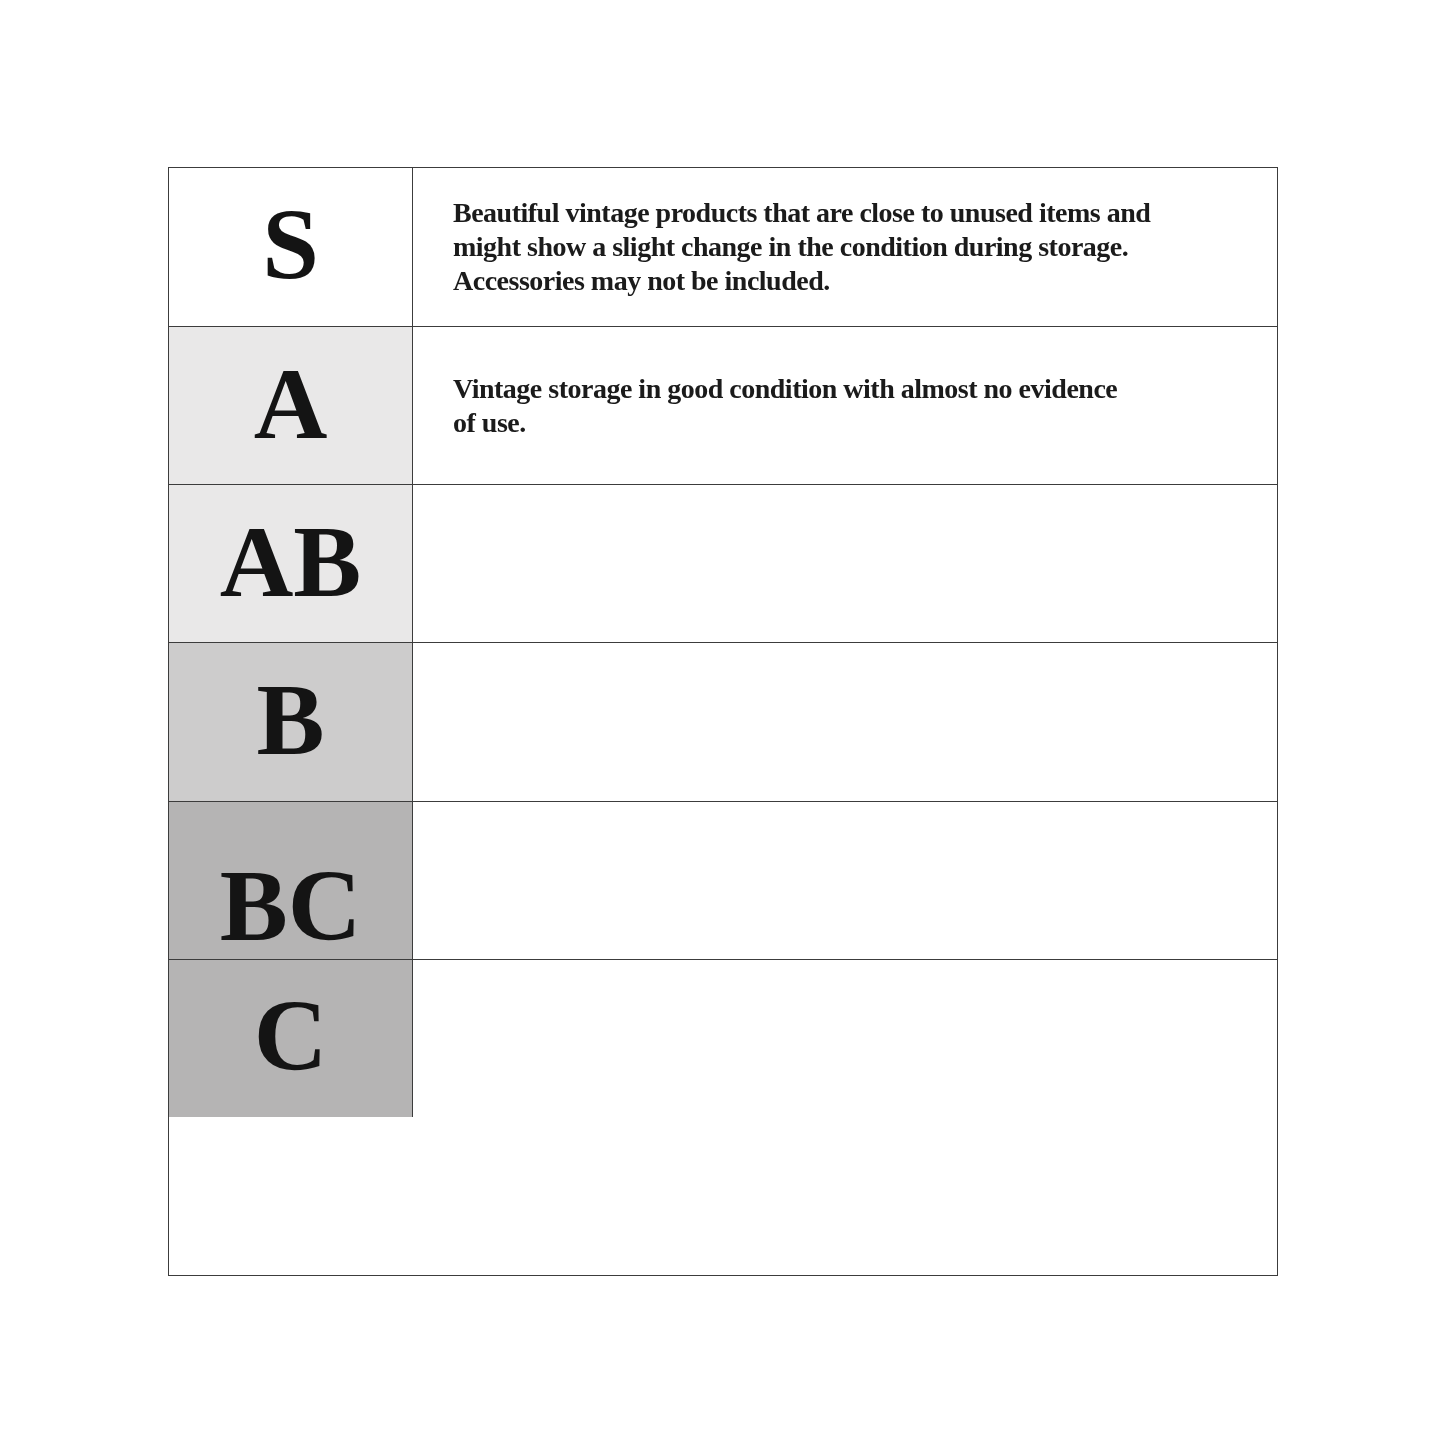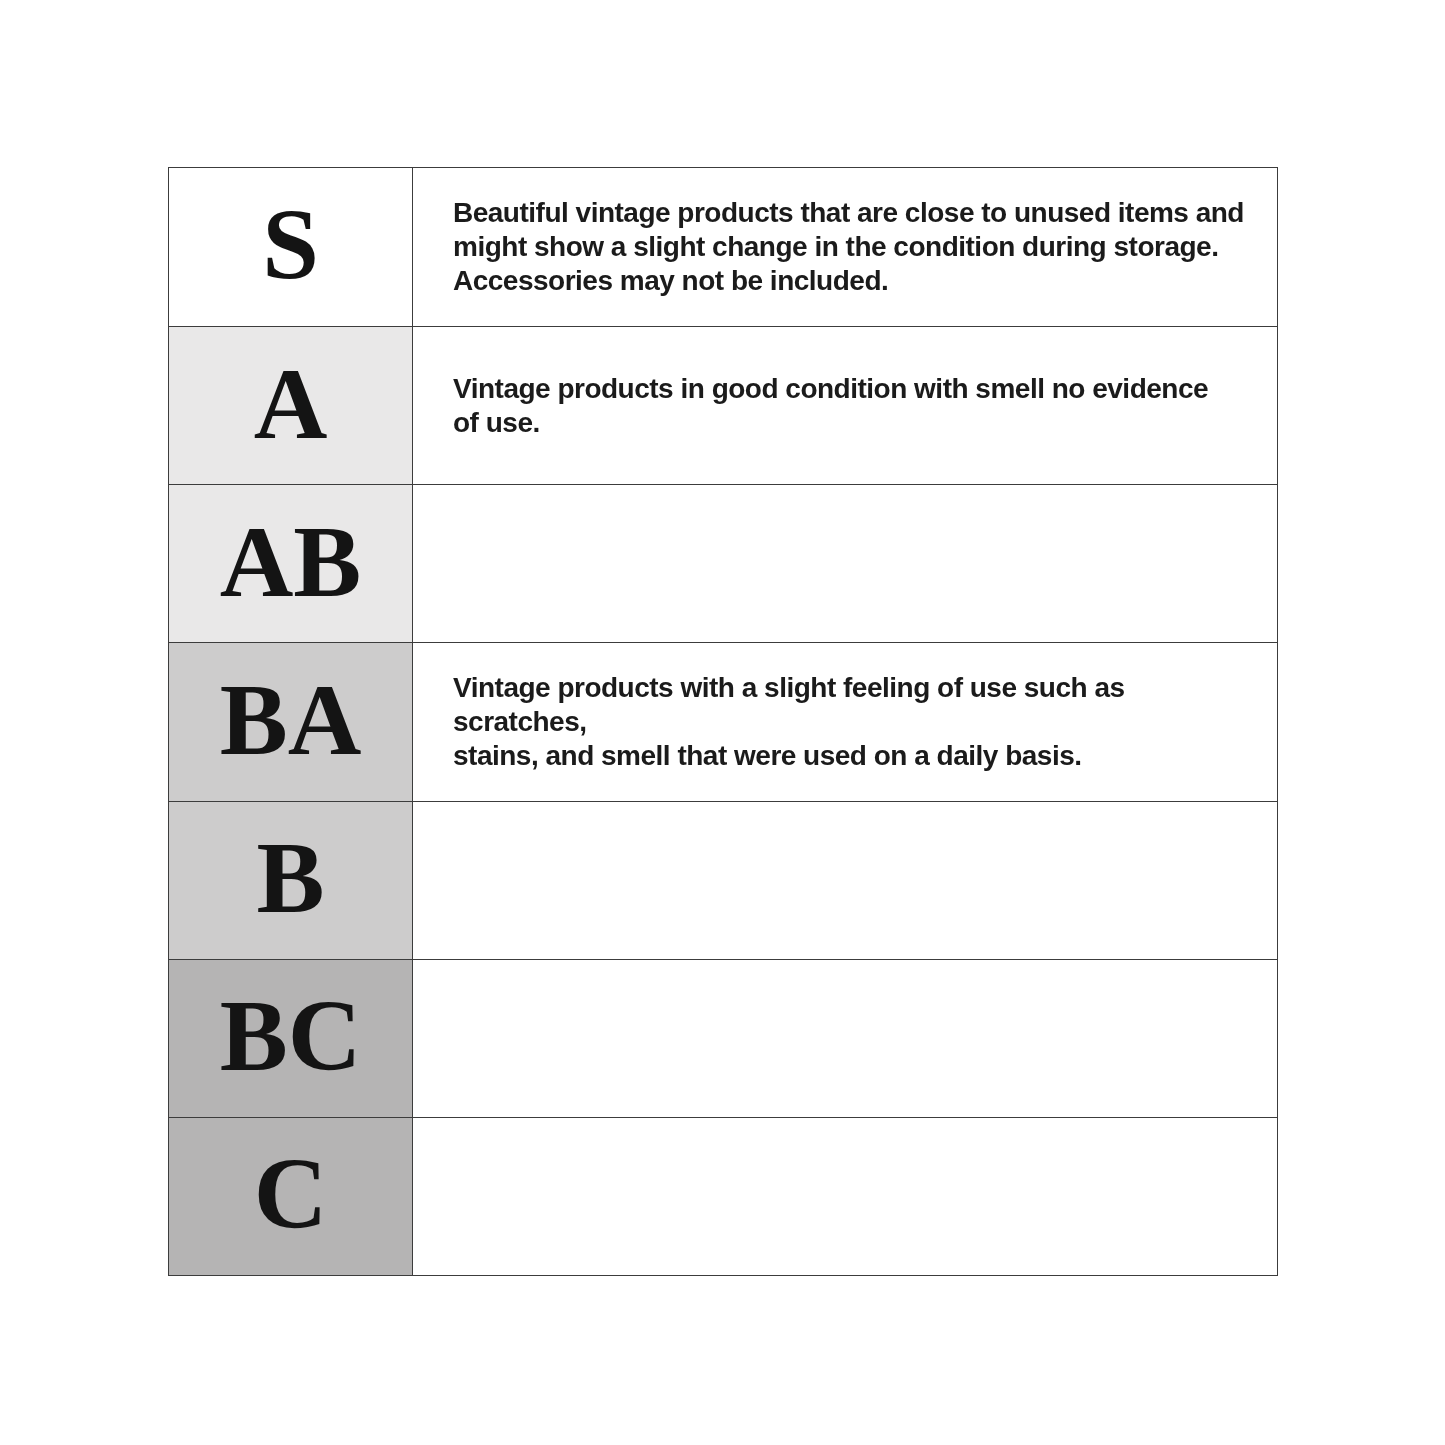--- a/index.html
+++ b/index.html
@@ -58,21 +58,21 @@
     display: flex;
     align-items: center;
     padding-left: 40px;
     padding-right: 12px;
     box-sizing: border-box;
     min-height: 0;
   }
   .desc-text {
     margin: 0;
     white-space: pre-line;
-    font-family: Liberation Sans, sans-serif;
+    font-family: Liberation Serif, serif;
     font-weight: 700;
     font-size: 28px;
     line-height: 34px;
     letter-spacing: -0.5px;
     color: #1b1b1b;
   }
 </style>
 </head>
 <body>
 
@@ -87,49 +87,40 @@
 might show a slight change in the condition during storage.
 Accessories may not be included.</p>
     </div>
   </div>
 
   <div class="grade-row">
     <div class="grade-cell" style="background-color: rgb(233, 232, 232);">
       <span class="grade-letter">A</span>
     </div>
     <div class="desc-cell">
-      <p class="desc-text">Vintage products in good condition with smell no evidence
+      <p class="desc-text">Vintage storage in good condition with almost no evidence
 of use.</p>
     </div>
   </div>
 
   <div class="grade-row">
     <div class="grade-cell" style="background-color: rgb(233, 232, 232);">
       <span class="grade-letter">AB</span>
     </div>
   </div>
 
-  <div class="grade-row">
-    <div class="grade-cell" style="background-color: rgb(205, 204, 204);">
-      <span class="grade-letter">BA</span>
-    </div>
-    <div class="desc-cell">
-      <p class="desc-text">Vintage products with a slight feeling of use such as scratches,
-stains, and smell that were used on a daily basis.</p>
-    </div>
-  </div>
 
   <div class="grade-row">
     <div class="grade-cell" style="background-color: rgb(205, 204, 204);">
       <span class="grade-letter">B</span>
     </div>
   </div>
 
   <div class="grade-row">
-    <div class="grade-cell" style="background-color: rgb(181, 180, 180);">
+    <div class="grade-cell" style="background-color: rgb(181, 180, 180); align-items: flex-end;">
       <span class="grade-letter">BC</span>
     </div>
   </div>
 
   <div class="grade-row">
     <div class="grade-cell" style="background-color: rgb(181, 180, 180);">
       <span class="grade-letter">C</span>
     </div>
   </div>
 

